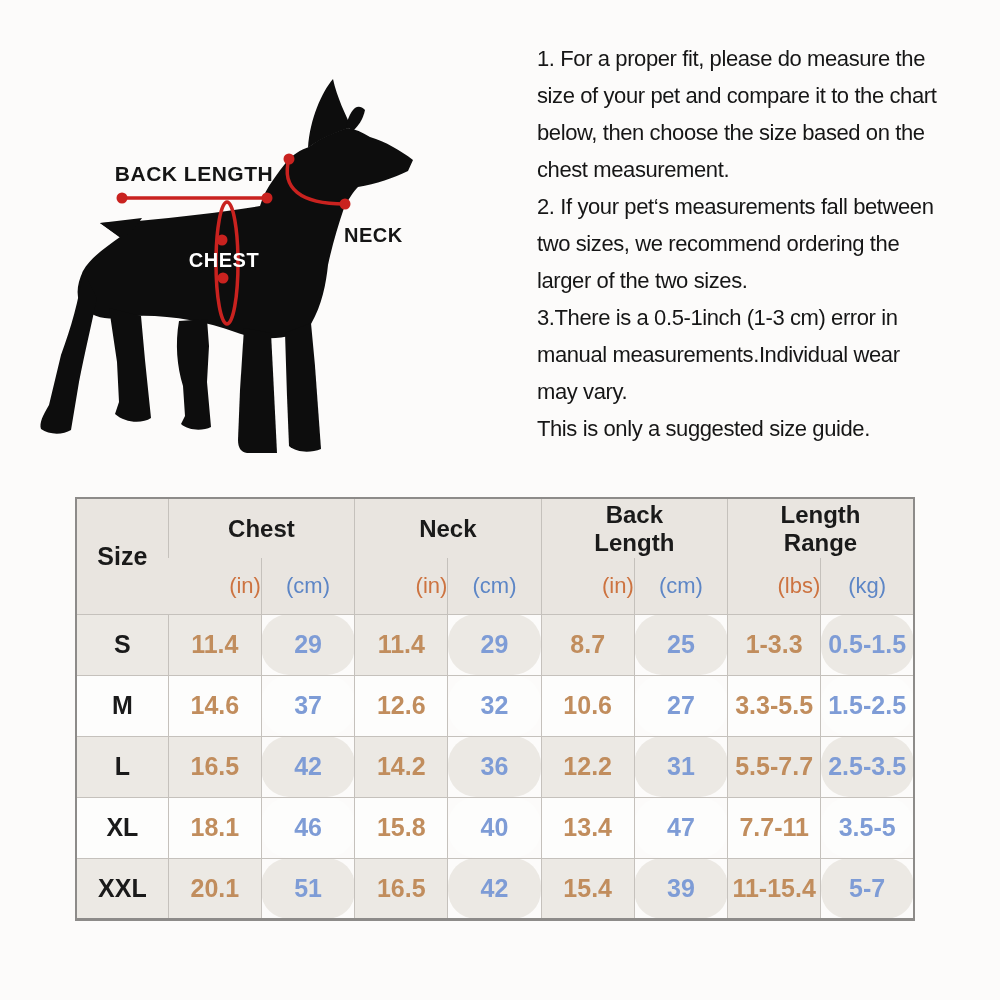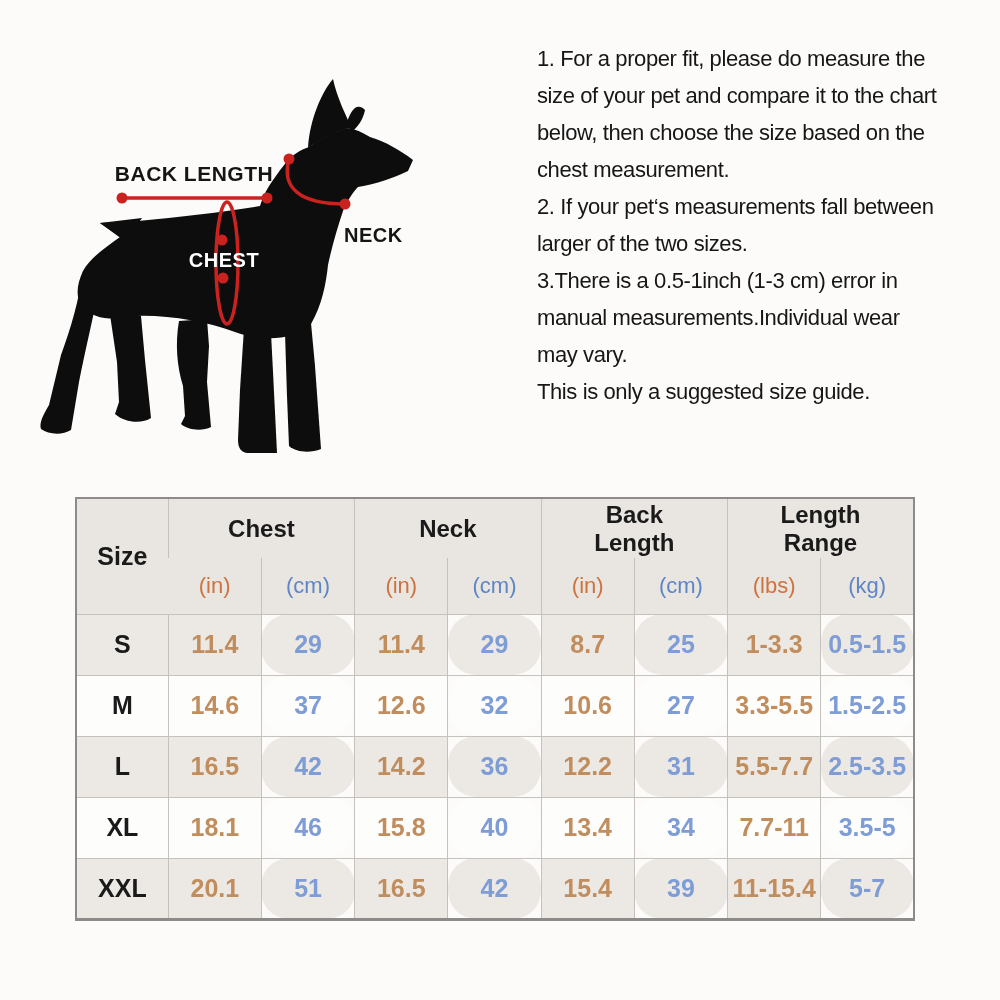--- a/index.html
+++ b/index.html
@@ -56,21 +56,21 @@
   .size-table tr>*:first-child{border-left:none;}
   .size-table thead th{background:var(--header-bg);color:var(--text-black);}
   .row-group{height:60px;}
   .row-units{height:56px;}
   .size-table tbody tr{height:61px;}
   .size-table tbody th,.size-table tbody td{border-top:1px solid var(--grid-line);}
   .row-units th{border-top:none;}
   th.size-head{font-size:25px;font-weight:700;}
   th.group span.gl{display:inline-block;max-width:122px;font-size:24px;font-weight:700;line-height:28px;}
   .row-units th{font-size:22px;font-weight:400;}
-  .unit.imp{color:var(--unit-imperial);}
+  .unit.imp{color:var(--unit-imperial);text-align:right;}
   .unit.met{color:var(--unit-metric);}
   tbody th.size-label{font-size:25px;font-weight:700;color:var(--text-black);}
   tbody td{font-size:25px;font-weight:700;margin-top:14px;}
   tbody td.imp{color:var(--value-imperial);}
   tbody td.met{color:var(--value-metric);border-radius:28px;}
   tbody tr.shaded>*{background:var(--row-shaded-bg);}
   tbody tr.plain>*{background:var(--row-white-bg);}
 </style>
 </head>
 <body>
@@ -132,20 +132,21 @@
     <text class="diagram-label small" x="314" y="182" text-anchor="start">NECK</text>
     <text class="diagram-label white" x="194" y="207" text-anchor="middle">CHEST</text>
   </svg>
 
   <div class="note">
     <div class="note-line">1. For a proper fit, please do measure the</div>
     <div class="note-line">size of your pet and compare it to the chart</div>
     <div class="note-line">below, then choose the size based on the</div>
     <div class="note-line">chest measurement.</div>
     <div class="note-line">2. If your pet‘s measurements fall between</div>
+    <div class="note-line">two sizes, we recommend ordering the</div>
     <div class="note-line">larger of the two sizes.</div>
     <div class="note-line">3.There is a 0.5-1inch (1-3 cm) error in</div>
     <div class="note-line">manual measurements.Individual wear</div>
     <div class="note-line">may vary.</div>
     <div class="note-line">This is only a suggested size guide.</div>
   </div>
 
   <table class="size-table">
     <colgroup>
       <col style="width:92px">
@@ -204,21 +205,21 @@
         <td class="imp">5.5-7.7</td>
         <td class="met">2.5-3.5</td>
       </tr>
       <tr class="plain">
         <th class="size-label">XL</th>
         <td class="imp">18.1</td>
         <td class="met">46</td>
         <td class="imp">15.8</td>
         <td class="met">40</td>
         <td class="imp">13.4</td>
-        <td class="met">34</td>
+        <td class="met">47</td>
         <td class="imp">7.7-11</td>
         <td class="met">3.5-5</td>
       </tr>
       <tr class="shaded">
         <th class="size-label">XXL</th>
         <td class="imp">20.1</td>
         <td class="met">51</td>
         <td class="imp">16.5</td>
         <td class="met">42</td>
         <td class="imp">15.4</td>

